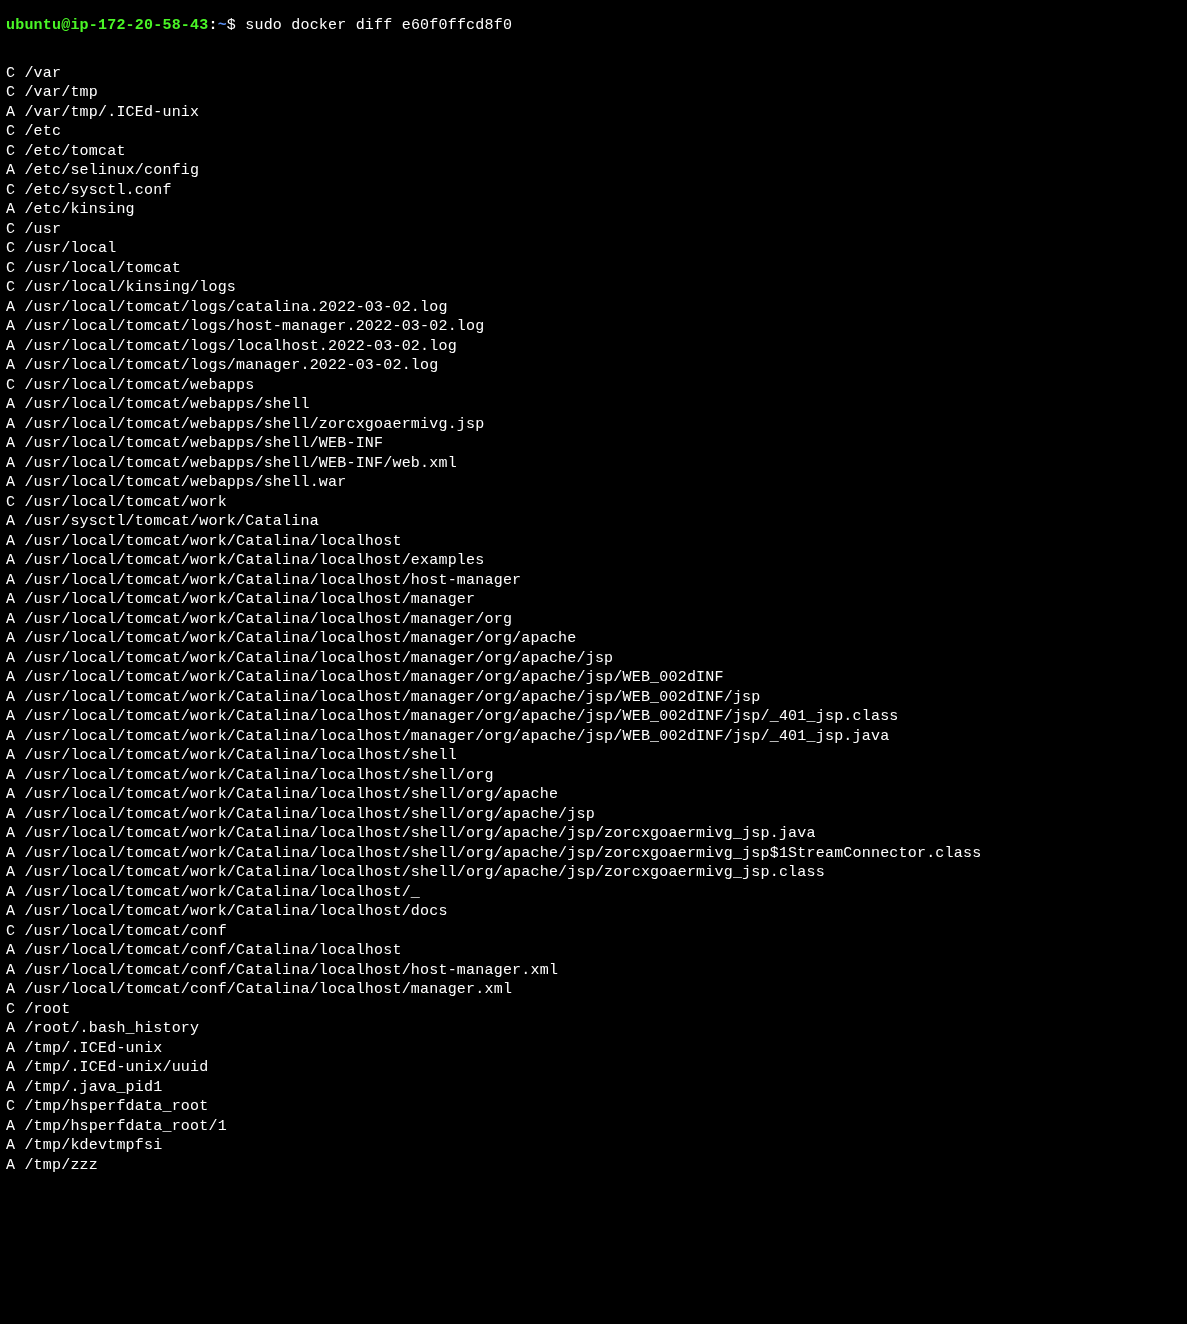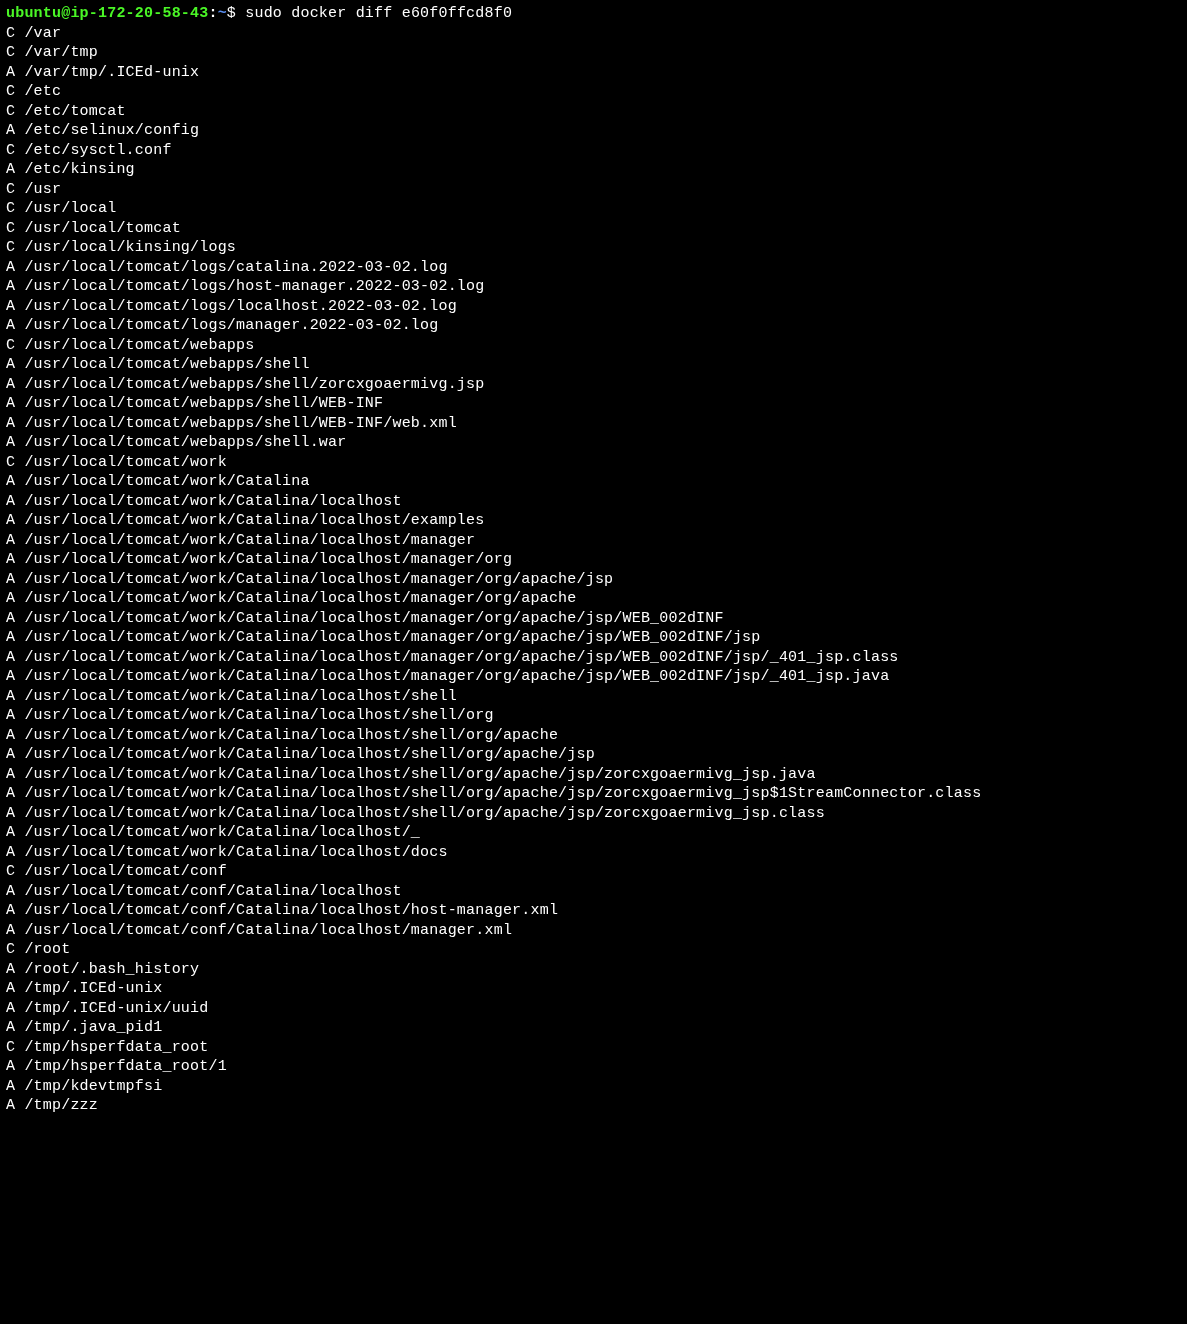--- a/index.html
+++ b/index.html
@@ -13,20 +13,21 @@
       font-size: 15px;
       line-height: 1.3;
       padding: 4px 6px;
       color: #fff;
       width: 1187px;
       min-height: 1324px;
       letter-spacing: 0.2px;
     }
     .prompt-line {
       white-space: pre;
+      margin-top: 12px;
     }
     .prompt-user {
       color: #4af626;
       font-weight: bold;
     }
     .prompt-colon {
       color: #fff;
       font-weight: bold;
     }
     .prompt-path {
@@ -38,20 +39,21 @@
     }
     .command {
       color: #fff;
     }
     .output-line {
       color: #fff;
       white-space: pre;
     }
     #output {
       display: block;
+      margin-top: 28px;
     }
   </style>
 </head>
 <body>
 
 <div>
   <div class="prompt-line"><span class="prompt-user">ubuntu@ip-172-20-58-43</span><span class="prompt-colon">:</span><span class="prompt-path">~</span><span class="prompt-dollar">$</span><span class="command"> </span><span class="command">sudo docker diff e60f0ffcd8f0</span></div>
   <div id="output">
       <div class="output-line">C /var</div>
       <div class="output-line">C /var/tmp</div>
@@ -69,27 +71,28 @@
       <div class="output-line">A /usr/local/tomcat/logs/host-manager.2022-03-02.log</div>
       <div class="output-line">A /usr/local/tomcat/logs/localhost.2022-03-02.log</div>
       <div class="output-line">A /usr/local/tomcat/logs/manager.2022-03-02.log</div>
       <div class="output-line">C /usr/local/tomcat/webapps</div>
       <div class="output-line">A /usr/local/tomcat/webapps/shell</div>
       <div class="output-line">A /usr/local/tomcat/webapps/shell/zorcxgoaermivg.jsp</div>
       <div class="output-line">A /usr/local/tomcat/webapps/shell/WEB-INF</div>
       <div class="output-line">A /usr/local/tomcat/webapps/shell/WEB-INF/web.xml</div>
       <div class="output-line">A /usr/local/tomcat/webapps/shell.war</div>
       <div class="output-line">C /usr/local/tomcat/work</div>
-      <div class="output-line">A /usr/local/tomcat/work/Catalina</div>
+      <div class="output-line">A /usr/sysctl/tomcat/work/Catalina</div>
       <div class="output-line">A /usr/local/tomcat/work/Catalina/localhost</div>
       <div class="output-line">A /usr/local/tomcat/work/Catalina/localhost/examples</div>
+      <div class="output-line">A /usr/local/tomcat/work/Catalina/localhost/host-manager</div>
       <div class="output-line">A /usr/local/tomcat/work/Catalina/localhost/manager</div>
       <div class="output-line">A /usr/local/tomcat/work/Catalina/localhost/manager/org</div>
+      <div class="output-line">A /usr/local/tomcat/work/Catalina/localhost/manager/org/apache</div>
       <div class="output-line">A /usr/local/tomcat/work/Catalina/localhost/manager/org/apache/jsp</div>
-      <div class="output-line">A /usr/local/tomcat/work/Catalina/localhost/manager/org/apache</div>
       <div class="output-line">A /usr/local/tomcat/work/Catalina/localhost/manager/org/apache/jsp/WEB_002dINF</div>
       <div class="output-line">A /usr/local/tomcat/work/Catalina/localhost/manager/org/apache/jsp/WEB_002dINF/jsp</div>
       <div class="output-line">A /usr/local/tomcat/work/Catalina/localhost/manager/org/apache/jsp/WEB_002dINF/jsp/_401_jsp.class</div>
       <div class="output-line">A /usr/local/tomcat/work/Catalina/localhost/manager/org/apache/jsp/WEB_002dINF/jsp/_401_jsp.java</div>
       <div class="output-line">A /usr/local/tomcat/work/Catalina/localhost/shell</div>
       <div class="output-line">A /usr/local/tomcat/work/Catalina/localhost/shell/org</div>
       <div class="output-line">A /usr/local/tomcat/work/Catalina/localhost/shell/org/apache</div>
       <div class="output-line">A /usr/local/tomcat/work/Catalina/localhost/shell/org/apache/jsp</div>
       <div class="output-line">A /usr/local/tomcat/work/Catalina/localhost/shell/org/apache/jsp/zorcxgoaermivg_jsp.java</div>
       <div class="output-line">A /usr/local/tomcat/work/Catalina/localhost/shell/org/apache/jsp/zorcxgoaermivg_jsp$1StreamConnector.class</div>

